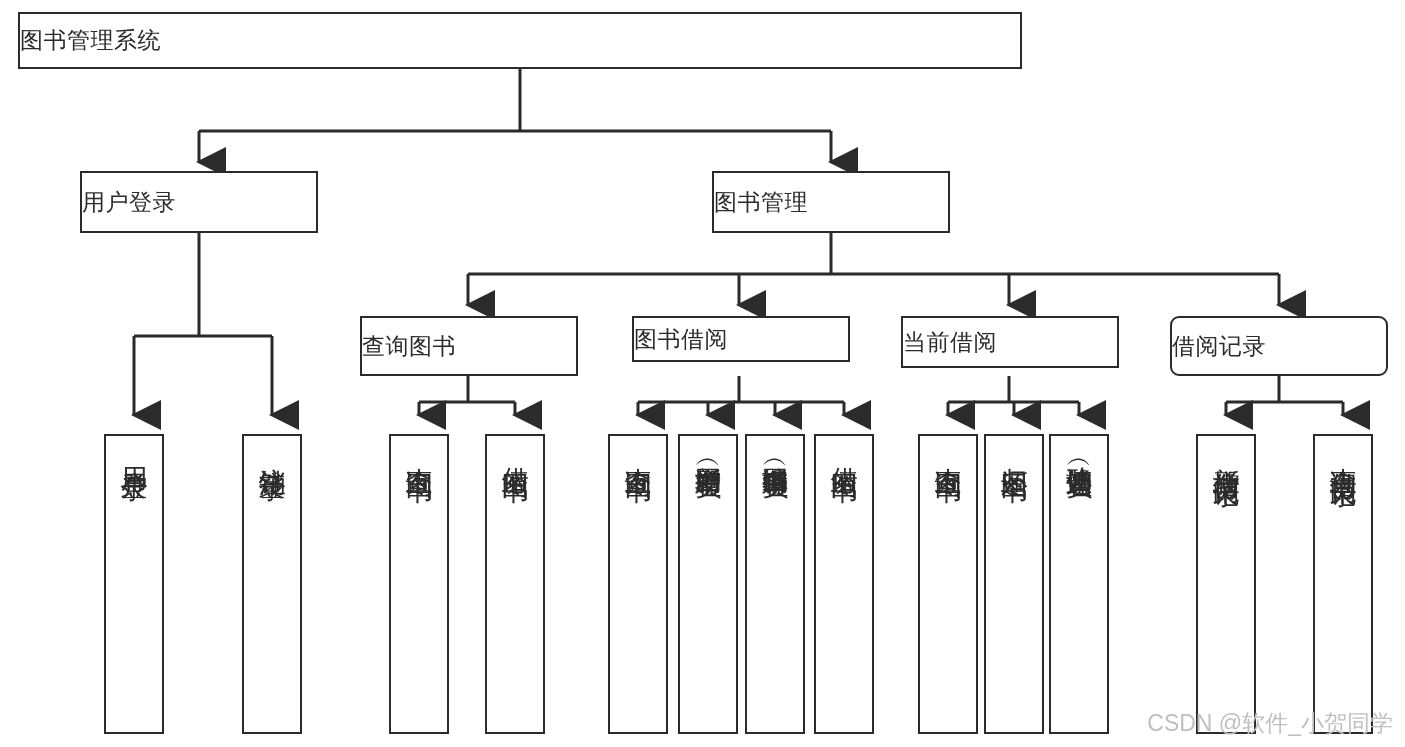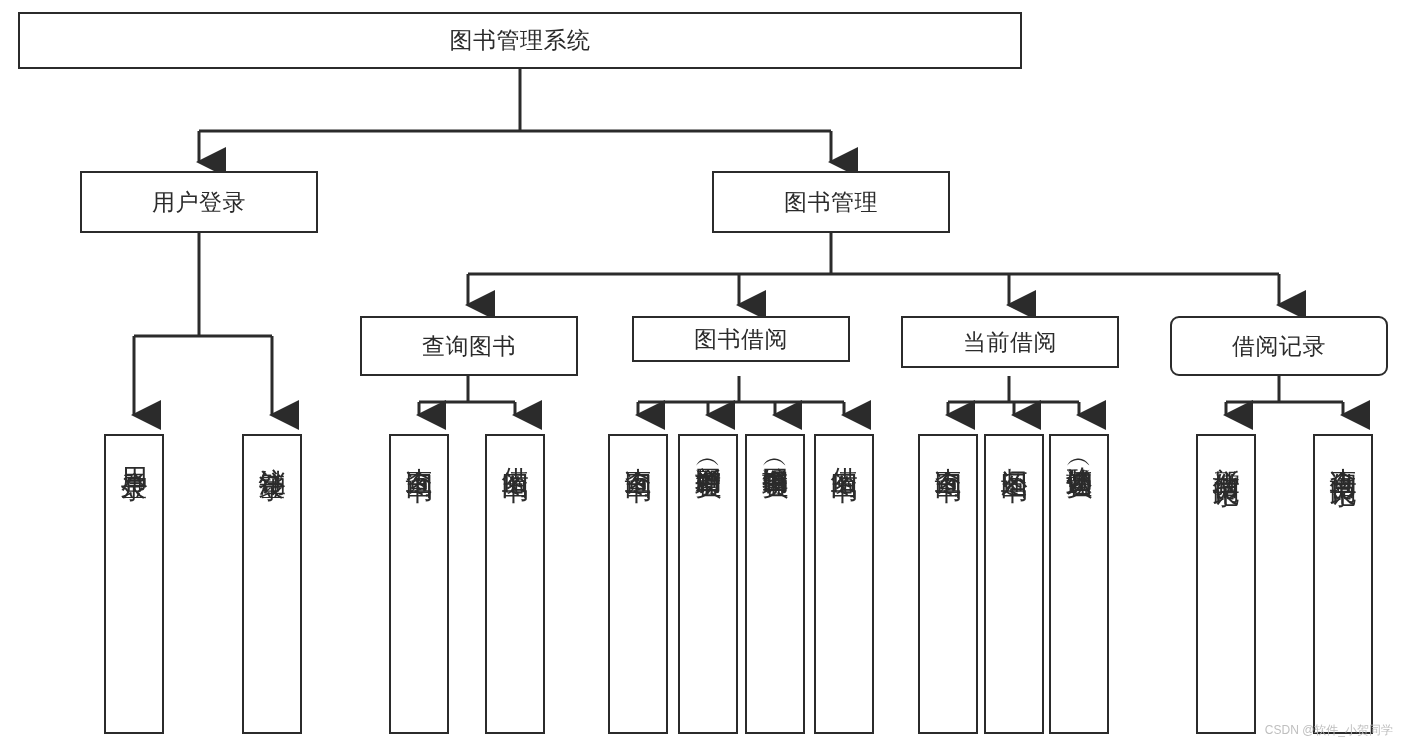--- a/index.html
+++ b/index.html
@@ -25,21 +25,21 @@
     width: 1405px;
     height: 747px;
   }
   .node {
     position: absolute;
     box-sizing: border-box;
     border: 2px solid #2b2b2b;
     background: #ffffff;
     display: flex;
     align-items: center;
-    justify-content: center;
+    justify-content: flex-start;
     z-index: 2;
   }
   .node .label {
     color: #2b2b2b;
     text-align: center;
     line-height: 1.0;
     letter-spacing: 0.5px;
   }
   .node.horiz .label {
     font-size: 23px;
@@ -59,21 +59,21 @@
     white-space: nowrap;
   }
   .node.vert.tall .label {
     font-size: 26px;
     letter-spacing: 1px;
   }
   .watermark {
     position: absolute;
     right: 12px;
     bottom: 8px;
-    font-size: 12px;
+    font-size: 23px;
     color: #bfbfbf;
     white-space: nowrap;
     z-index: 5;
   }
 </style>
 </head>
 <body>
 
 <div id="canvas">
 

